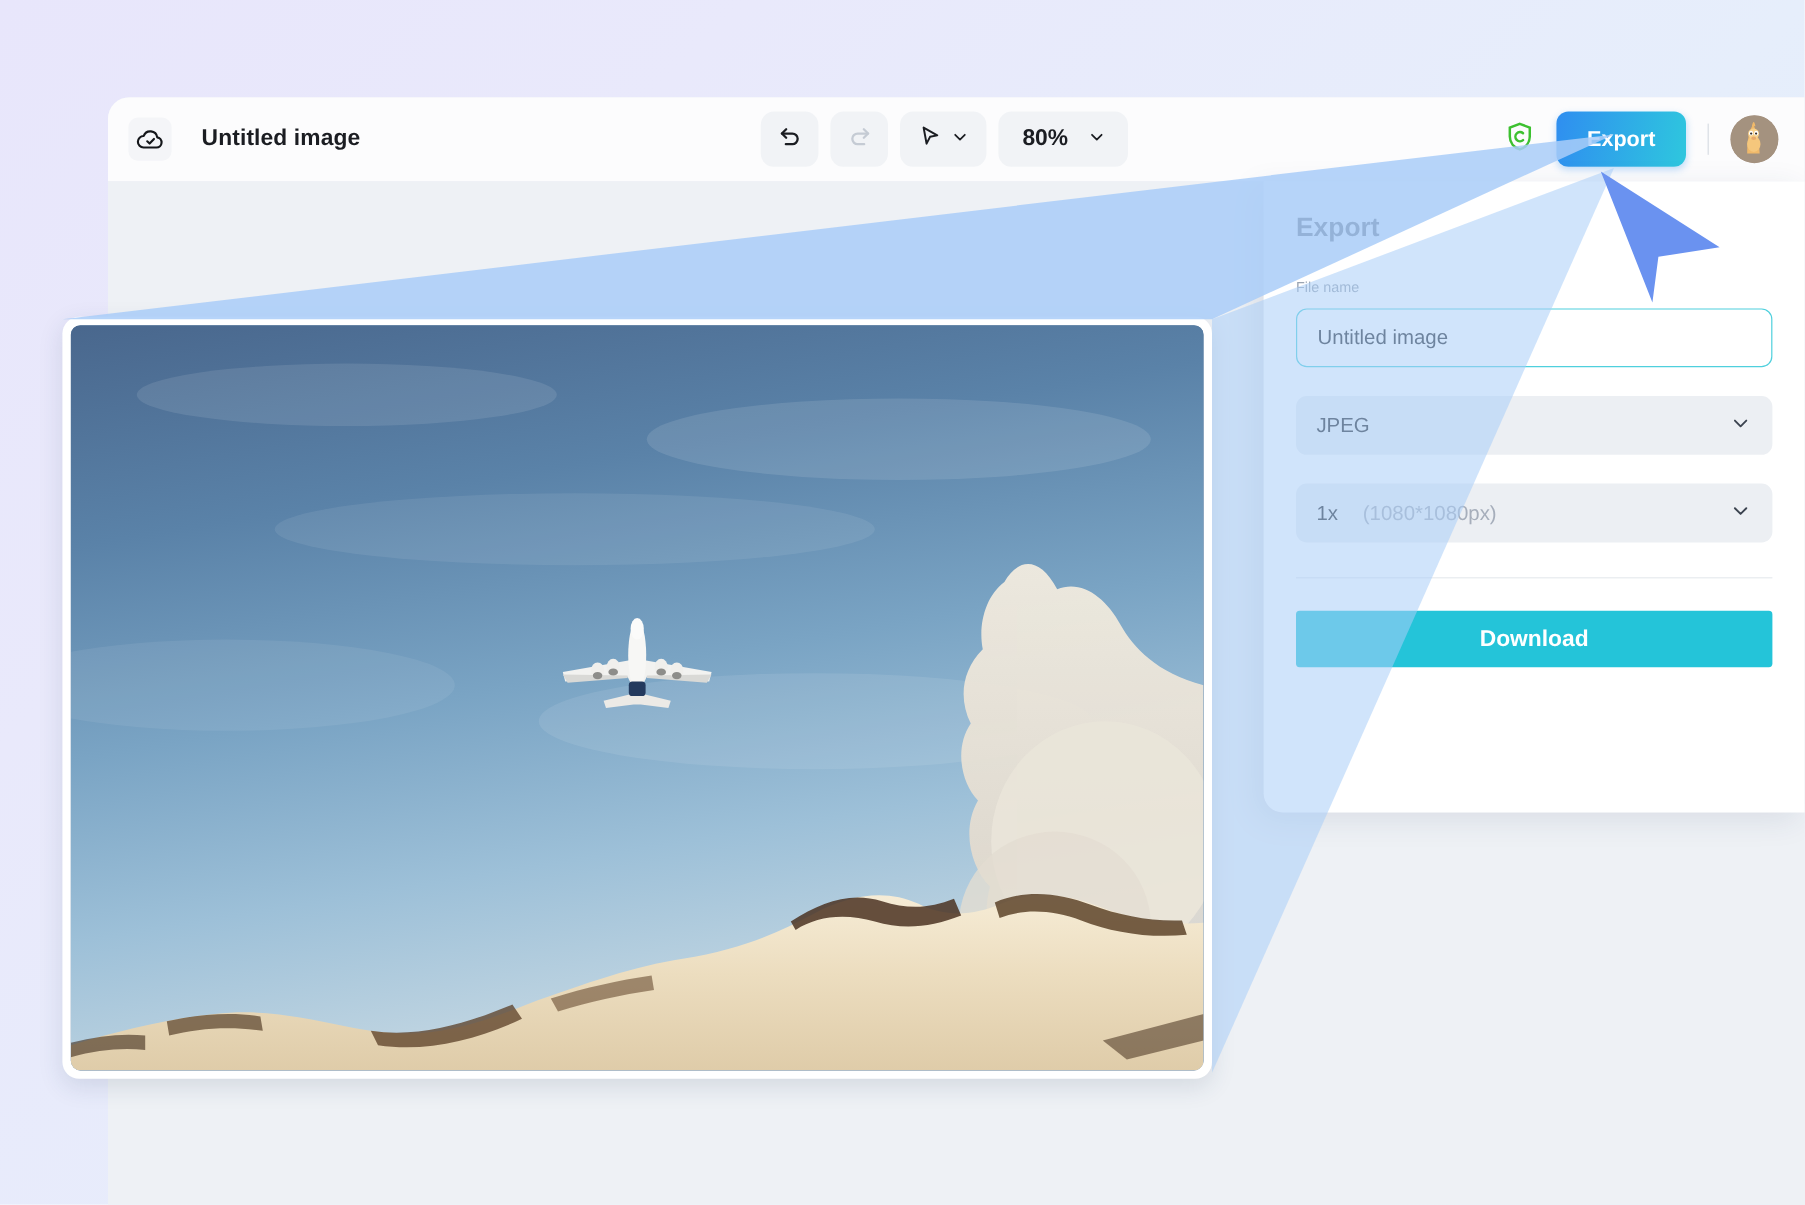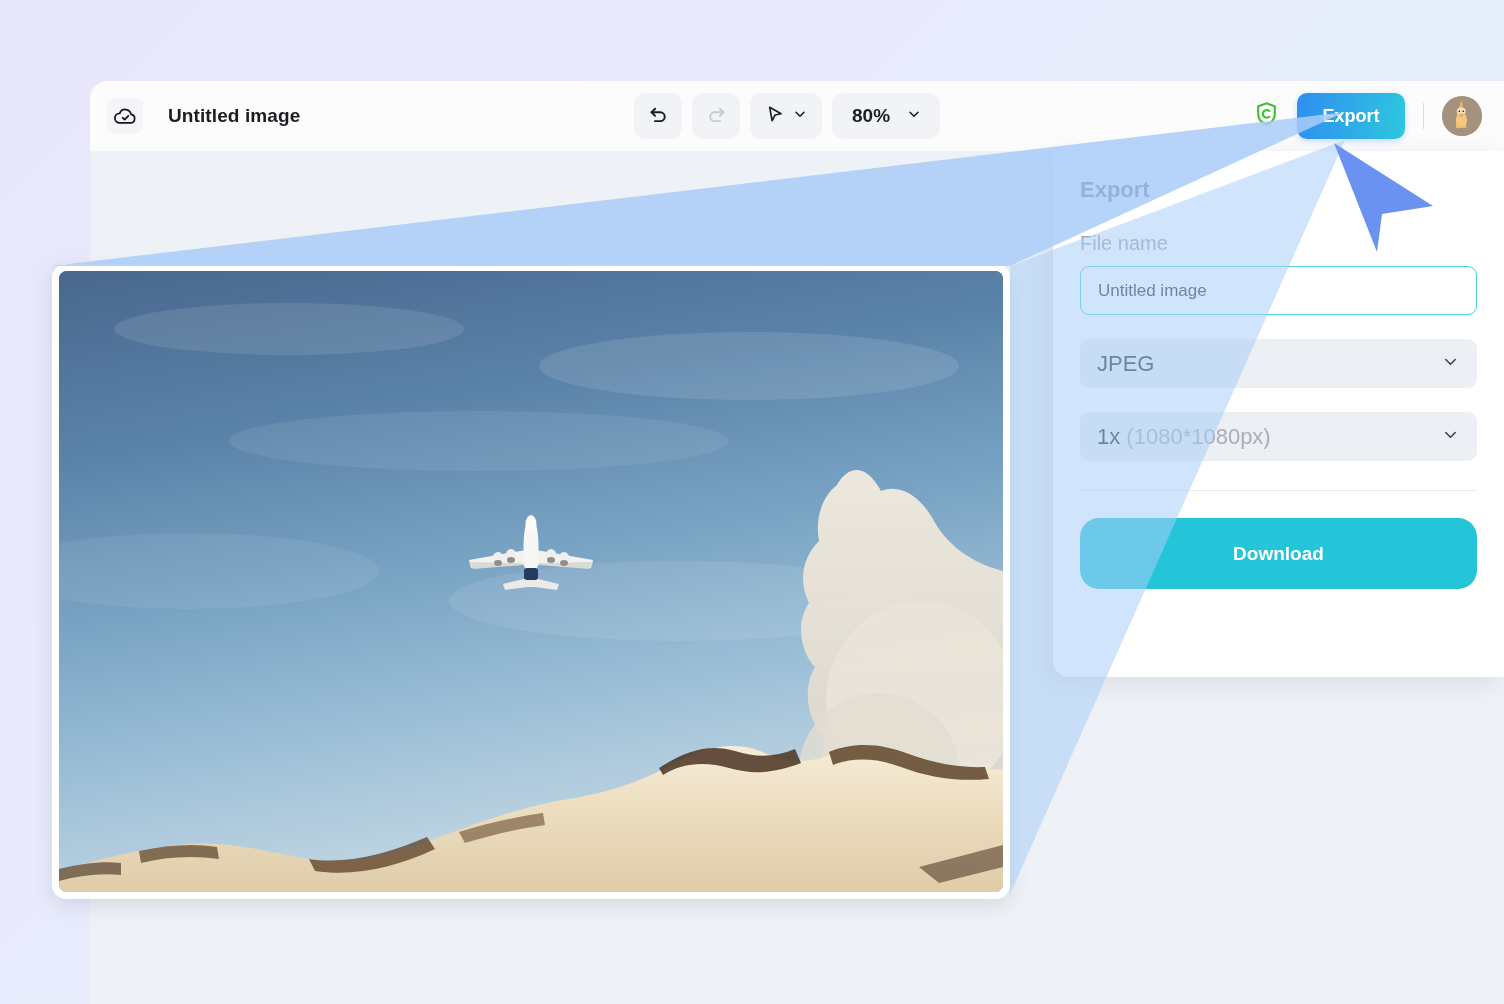--- a/index.html
+++ b/index.html
@@ -168,21 +168,21 @@
     padding: 26px 27px 0 27px;
     z-index: 20;
   }
   #panel-title {
     font-size: 22px;
     font-weight: 700;
     color: #1b1d22;
     margin-bottom: 29px;
   }
   .field-label {
-    font-size: 20px;
+    font-size: 12px;
     color: #9aa4b2;
     margin-bottom: 11px;
   }
   #filename-input {
     width: 100%; height: 49px;
     border-radius: 9px;
     border: 1.6px solid #4fd0dd;
     background: #fff;
     font-size: 17px;
     color: #262b33;
@@ -194,34 +194,34 @@
   .select-box {
     width: 100%; height: 49px;
     border-radius: 9px;
     background: #eceff3;
     display: flex; align-items: center;
     justify-content: space-between;
     padding: 0 17px;
     cursor: pointer;
   }
   .select-value {
-    font-size: 22px;
+    font-size: 17px;
     color: #262b33;
     text-align: right;
   }
-  .select-value .muted { color: #a6aebb; }
+  .select-value .muted { color: #a6aebb; margin-left: 16px; }
   #panel-divider {
     margin-top: 29px;
     height: 1px;
     background: #e7eaee;
   }
   #download-button {
     margin-top: 27px;
-    width: 100%; height: 71px;
-    border-radius: 19px;
+    width: 100%; height: 47px;
+    border-radius: 3px;
     background: #24c4d9;
     border: none;
     color: #fff;
     font-size: 19px;
     font-weight: 700;
     cursor: pointer;
     display: flex; align-items: center; justify-content: center;
   }
 
   

